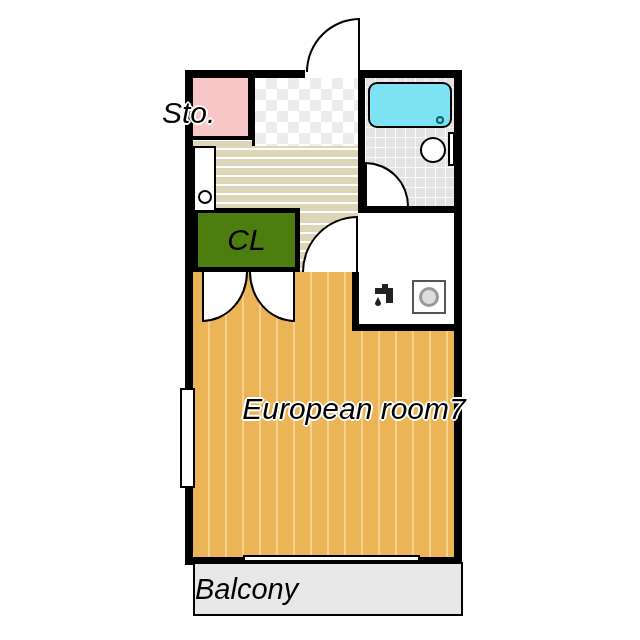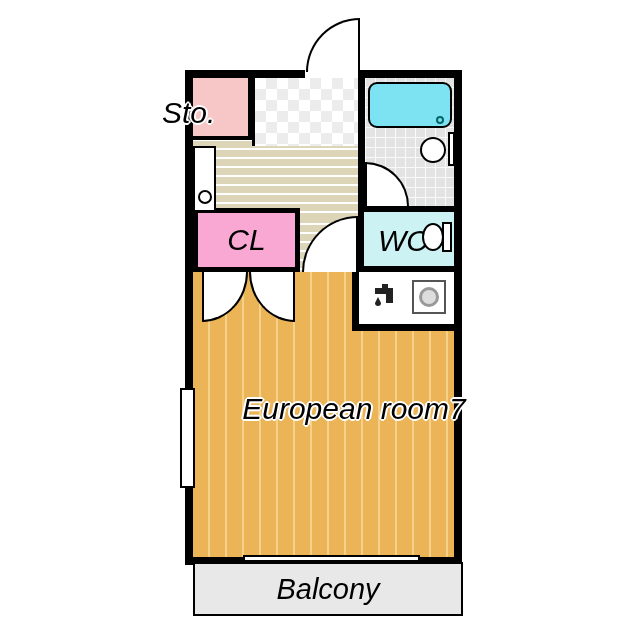--- a/index.html
+++ b/index.html
@@ -12,26 +12,26 @@
   .kitchen-floor { left:193px; top:78px; width:165px; height:138px;
     background:repeating-linear-gradient(180deg,#ddd5b8 0 7px,#ffffff 7px 9px); }
   .hallway-floor { left:300px; top:216px; width:58px; height:56px;
     background:repeating-linear-gradient(180deg,#ddd5b8 0 7px,#ffffff 7px 9px); }
   .entrance-tile { left:252px; top:78px; width:106px; height:68px;
     background:repeating-conic-gradient(#ececec 0 90deg,#ffffff 0 180deg);
     background-size:22px 22px; border-left:3px solid #000; }
   .main-room { left:193px; top:272px; width:261px; height:285px;
     background:repeating-linear-gradient(90deg,#ebb457 0 15px,#f6d18c 15px 17px); }
   .balcony { left:193px; top:562px; width:270px; height:54px; background:#e8e8e8;
-    border:2px solid #000; display:flex; align-items:center; justify-content:center; }
+    border:2px solid #000; display:flex; align-items:center; justify-content:flex-start; }
 
   
   .storage { left:193px; top:78px; width:59px; height:62px; background:#f7c6c6;
     border-right:4px solid #000; border-bottom:4px solid #000; }
-  .closet { left:193px; top:208px; width:107px; height:64px; background:#f9a8d4;
+  .closet { left:193px; top:208px; width:107px; height:64px; background:#4d7c0f;
     border:5px solid #000; display:flex; align-items:center; justify-content:center; }
   .wc { left:358px; top:206px; width:104px; height:66px; background:#cdf2f4;
     border:6px solid #000; }
   .bathroom { left:358px; top:70px; width:104px; height:143px; border:7px solid #000;
     background-color:#e3e3e3;
     background-image:linear-gradient(#fafafa 1px,transparent 1px),
                      linear-gradient(90deg,#fafafa 1px,transparent 1px);
     background-size:10px 10px; }
   .laundry { left:352px; top:272px; width:110px; height:59px; background:#fff;
     border-left:7px solid #000; border-bottom:7px solid #000; }
@@ -105,25 +105,20 @@
 
   <div class="abs bathroom">
     <div class="abs bathtub">
       <div class="abs tub-drain"></div>
     </div>
     <div class="abs bath-sink"></div>
     <div class="abs mirror"></div>
     <div class="door bath-door"></div>
   </div>
 
-  <div class="abs wc">
-    <span class="lbl wc-label">WC</span>
-    <div class="abs toilet-tank"></div>
-    <div class="abs toilet-bowl"></div>
-  </div>
 
   <div class="abs laundry">
     <div class="abs" style="left:13px;top:10px;">
       <svg width="28" height="28" viewBox="0 0 28 28">
         <rect x="10" y="2" width="6" height="4" fill="#222"></rect>
         <rect x="3" y="6" width="18" height="6" fill="#222"></rect>
         <rect x="14" y="12" width="7" height="9" fill="#222"></rect>
         <path d="M6 15 l3 6 a3 3 0 1 1 -6 0 z" fill="#222"></path>
       </svg>
     </div>

